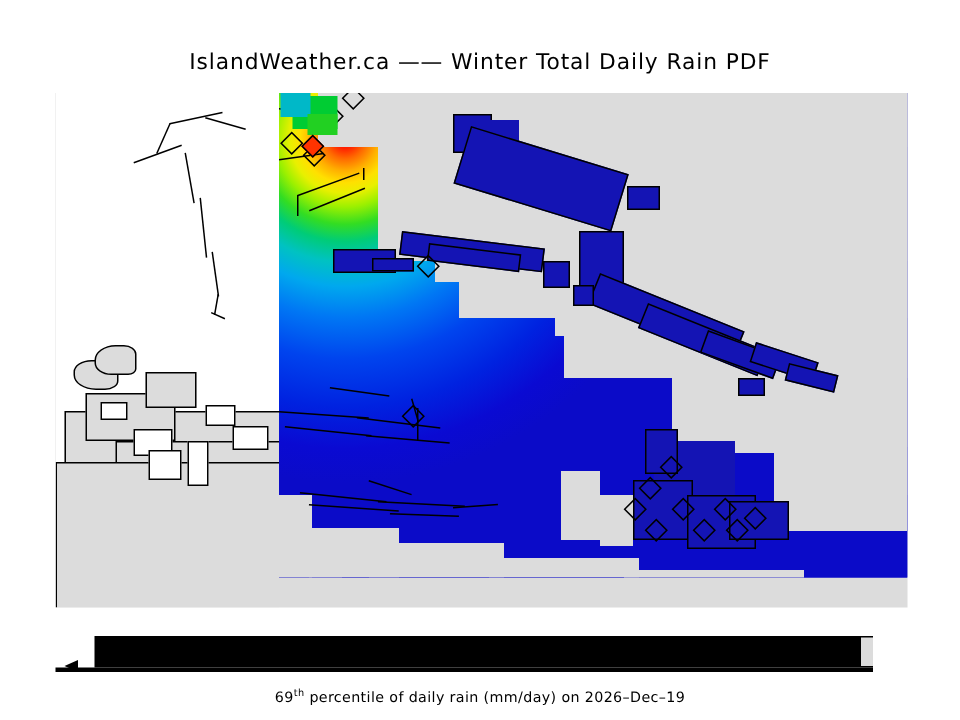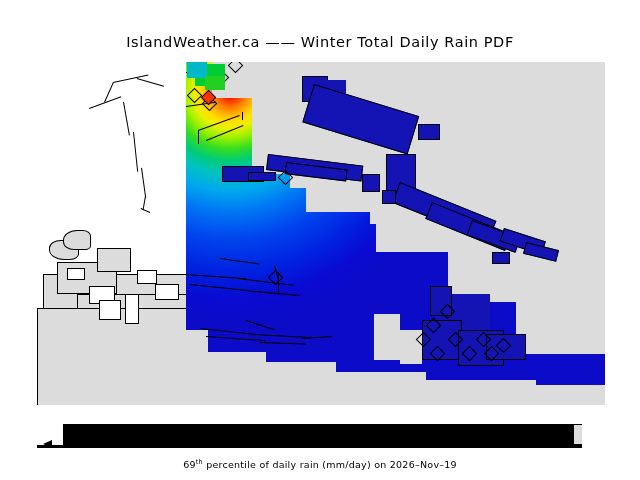--- a/index.html
+++ b/index.html
@@ -321,13 +321,13 @@
 
 </div>
 
 <div id="colorbar-wrap">
   <div id="colorbar"></div>
   <div id="colorbar-tail"></div>
   <div id="colorbar-axis"></div>
   <div id="colorbar-arrow"></div>
 </div>
 
-<div id="caption"><span>69</span><sup>th</sup><span> percentile of daily rain (mm/day) on 2026–Nov–19</span></div>
+<div id="caption"><span>69</span><sup>th</sup><span> percentile of daily rain (mm/day) on 2026–Dec–19</span></div>
 
 </body></html>

